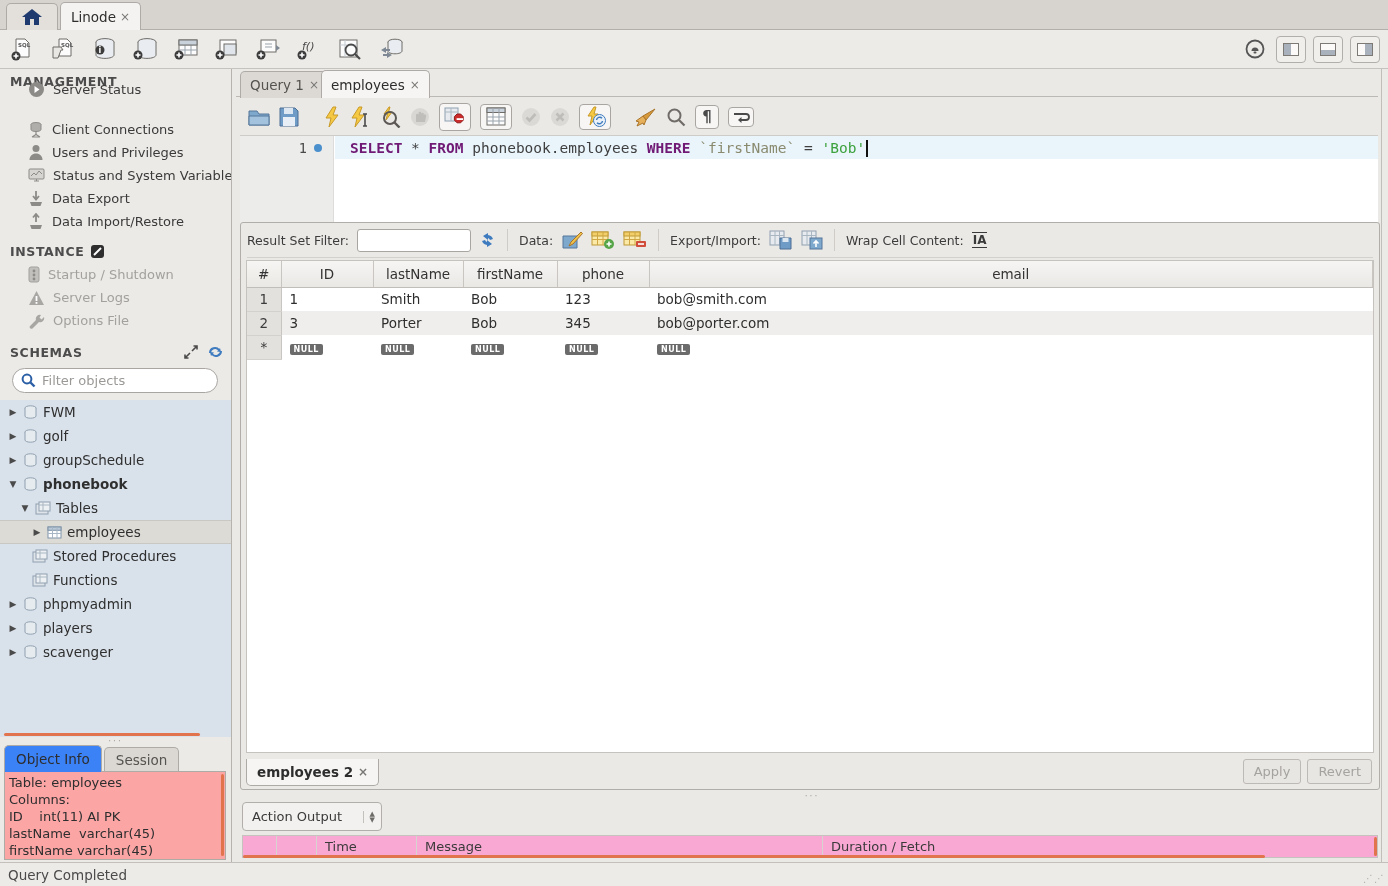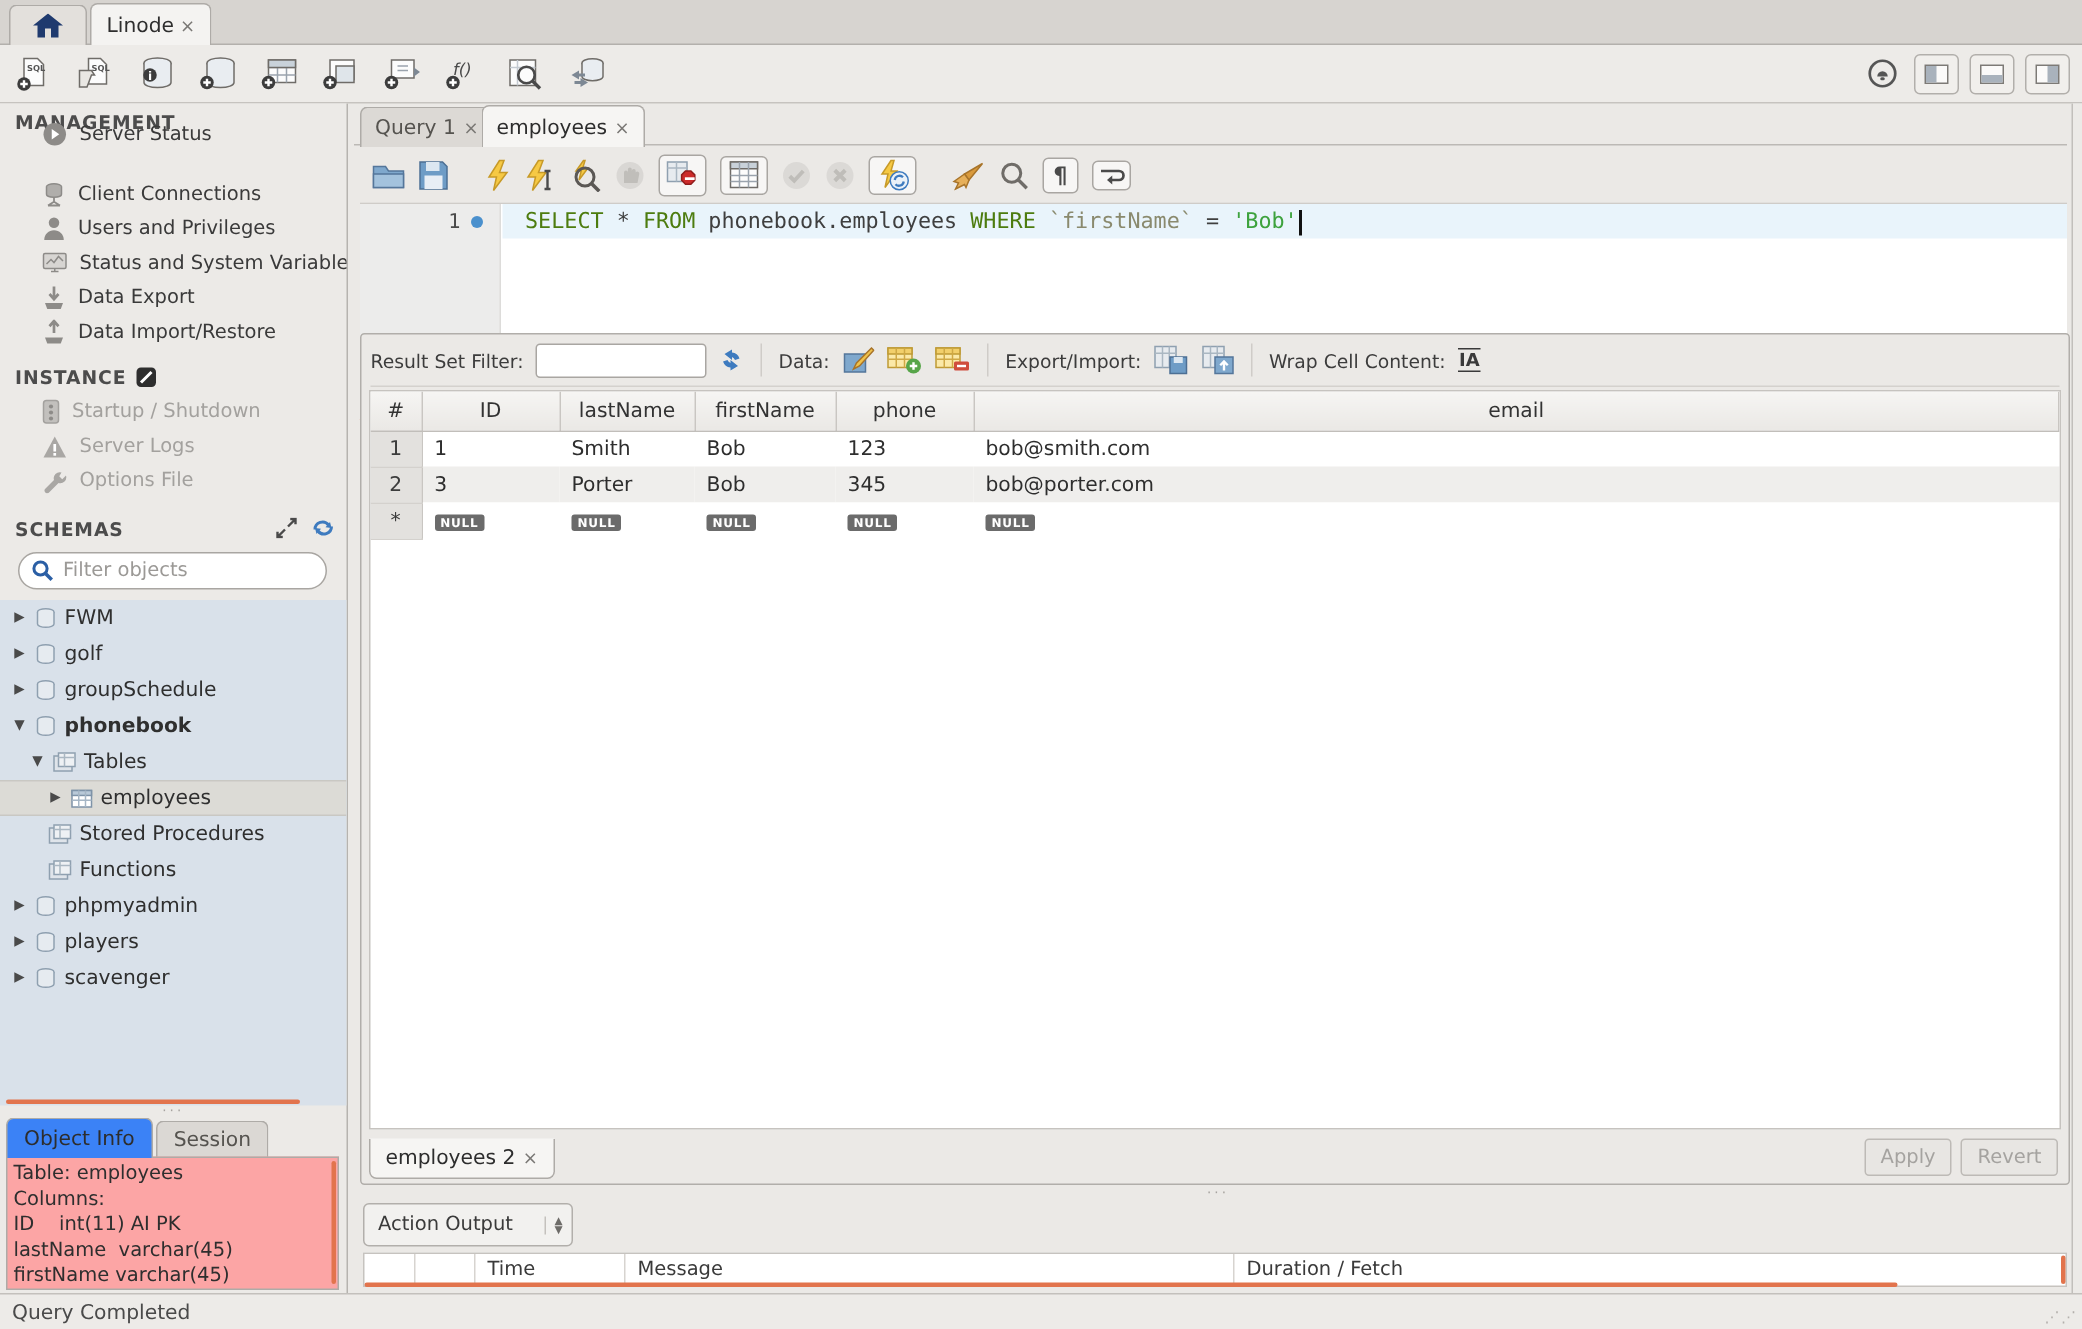--- a/index.html
+++ b/index.html
@@ -58,21 +58,21 @@
 
   .sql-toolbar { position:absolute; left:4px; top:30px; right:10px; height:36px; display:flex; align-items:center; gap:9px; padding-left:8px; }
   .tgl { border:1px solid #a9a6a2; background:#f7f6f5; border-radius:4px; padding:1px 3px; display:flex; align-items:center; justify-content:center; }
 
   .editor { position:absolute; left:4px; top:66px; right:10px; height:141px; background:#fff; border-top:1px solid #cfccc8; }
   .gutter { position:absolute; left:0; top:0; bottom:0; width:94px; background:#ececeb; border-right:1px solid #dddcda; }
   .ed-line1 { position:absolute; left:95px; right:0; top:0; height:23px; background:#e9f4fb; }
   .gut-line1 { position:absolute; left:0; top:0; width:94px; height:23px; display:flex; align-items:center; justify-content:flex-end; gap:7px; padding-right:12px; font-family:"DejaVu Sans Mono",monospace; font-size:13.5px; color:#4a4a4a; }
   .bluedot { width:8px; height:8px; border-radius:50%; background:#4a90cd; }
   .code { position:absolute; left:110px; top:1px; height:22px; display:flex; align-items:center; font-family:"DejaVu Sans Mono",monospace; font-size:14.5px; white-space:pre; }
-  .kw { color:#4d7c0f; font-weight:normal; }
+  .kw { color:#701a75; font-weight:bold; }
   .pl { color:#3f3f3f; }
   .idq { color:#8a8a6e; }
   .str { color:#3da23d; }
   .caret { display:inline-block; width:2px; height:17px; background:#111; margin-left:1px; }
   .ed-hscroll { position:absolute; left:4px; top:209px; width:508px; height:3px; background:#e2744d; border-radius:2px; }
   .grip-mid { position:absolute; left:0; right:0; text-align:center; color:#a6a39f; font-size:9px; letter-spacing:2px; height:8px; line-height:7px; }
 
   
   .results { position:absolute; left:4px; top:153px; right:8px; height:568px; border:1px solid #b1aeaa; border-radius:3px; background:#ebe9e6; }
   .rs-toolbar { position:absolute; left:6px; top:0; right:6px; height:35px; display:flex; align-items:center; gap:8px; font-size:12.5px; color:#3c3c3c; border-bottom:1px solid #d4d1cd; }
@@ -81,29 +81,29 @@
   .grid-wrap { position:absolute; left:5px; top:37px; right:5px; bottom:36px; background:#fff; border:1px solid #c6c3bf; overflow:hidden; }
   table.grid { border-collapse:collapse; width:100%; table-layout:fixed; }
   .grid th { height:26px; font-weight:normal; text-align:center; padding:0 8px; background:linear-gradient(#f6f5f3,#eae8e5); border-right:1px solid #c9c6c2; border-bottom:1px solid #c1beba; font-size:13.5px; color:#333; }
   .grid th.numc { text-align:center; padding:0; }
   .grid td { height:24px; padding:0 8px; font-size:13.5px; color:#2e2e2e; }
   .grid tr.r1 td { background:#fff; }
   .grid tr.r2 td { background:#efeeec; }
   .grid td.numc { background:#e3e1de !important; border-right:1px solid #c9c6c2; border-bottom:1px solid #d4d1cd; text-align:center; padding:0; color:#3c3c3c; }
   .nullb { display:inline-block; background:#6b6b6b; color:#fff; font-size:8px; font-weight:bold; letter-spacing:.5px; padding:2px 4px 1px; border-radius:2px; line-height:8px; }
   .rs-tabs { position:absolute; left:5px; bottom:0; right:5px; height:35px; display:flex; align-items:center; }
-  .rtab { height:27px; margin-top:1px; padding:0 10px; background:#f6f5f3; border:1px solid #aeaba7; border-top:none; border-radius:0 0 5px 5px; display:flex; align-items:center; gap:5px; font-size:13.5px; color:#2d2d2d; }
+  .rtab { height:27px; margin-top:1px; padding:0 10px; background:#f6f5f3; border:1px solid #aeaba7; border-top:none; border-radius:0 0 5px 5px; display:flex; align-items:center; gap:5px; font-size:13.5px; color:#2d2d2d;font-weight:bold; }
   .rs-actions { margin-left:auto; display:flex; gap:6px; padding-right:2px; }
   .btn-dis { min-width:52px; height:25px; background:#e8e6e3; border:1px solid #bdbab6; border-radius:3px; color:#a5a3a0; font-size:13px; display:flex; align-items:center; justify-content:center; padding:0 10px; }
 
   
   .output { position:absolute; left:4px; top:731px; right:8px; height:62px; }
   .combo { position:absolute; left:2px; top:2px; width:140px; height:29px; background:#f2f1ef; border:1px solid #b2afab; border-radius:4px; display:flex; align-items:center; padding:0 6px 0 9px; font-size:13px; color:#3a3a3a; }
   .combo .arrows { margin-left:auto; border-left:1px solid #c4c1bd; padding-left:6px; display:flex; flex-direction:column; line-height:6px; font-size:7px; color:#6d6b68; }
-  .out-hdr { position:absolute; left:2px; top:35px; right:2px; height:23px; background:#ffffff; border:1px solid #c6c3bf; display:flex; align-items:center; font-size:13px; color:#3a3a3a; }
+  .out-hdr { position:absolute; left:2px; top:35px; right:2px; height:23px; background:#f9a8d4; border:1px solid #c6c3bf; display:flex; align-items:center; font-size:13px; color:#3a3a3a; }
   .oh-cell { height:100%; display:flex; align-items:center; padding:0 8px; border-right:1px solid #d7d4d0; white-space:nowrap; overflow:hidden; }
   .out-hscroll { position:absolute; left:3px; top:55px; width:1022px; height:3px; background:#e2744d; border-radius:2px; }
   .out-vscroll { position:absolute; right:3px; top:37px; width:3px; height:19px; background:#e2744d; border-radius:2px; }
 
   
   .statusbar { position:absolute; left:0; right:0; bottom:0; height:24px; background:#edebe8; border-top:1px solid #c3c0bc; display:flex; align-items:center; padding:0 8px; font-size:13.5px; color:#4a4a4a; }
   .grip-corner { position:absolute; right:3px; bottom:2px; color:#b3b0ac; font-size:10px; letter-spacing:1px; }
 
   svg { display:block; }
 </style>

